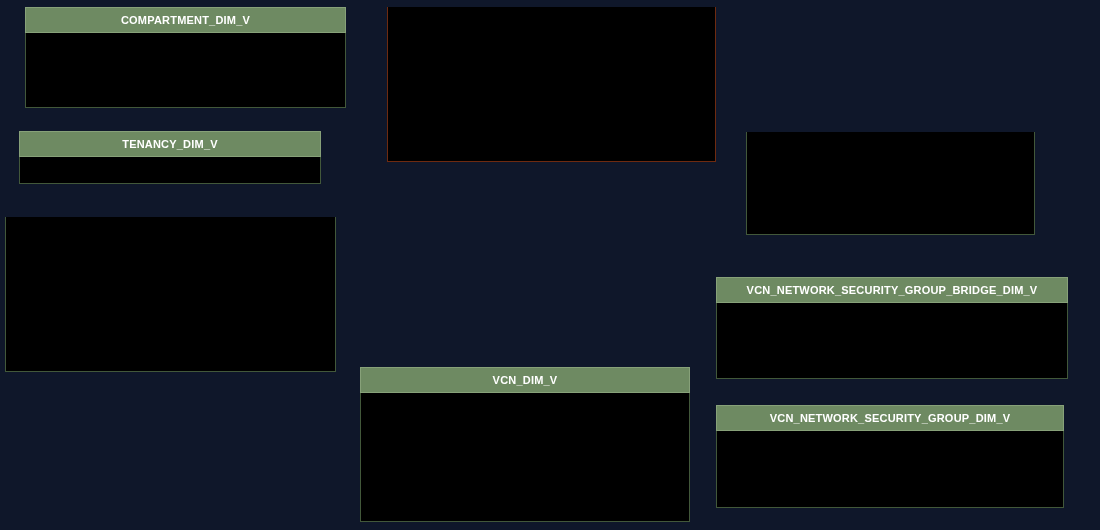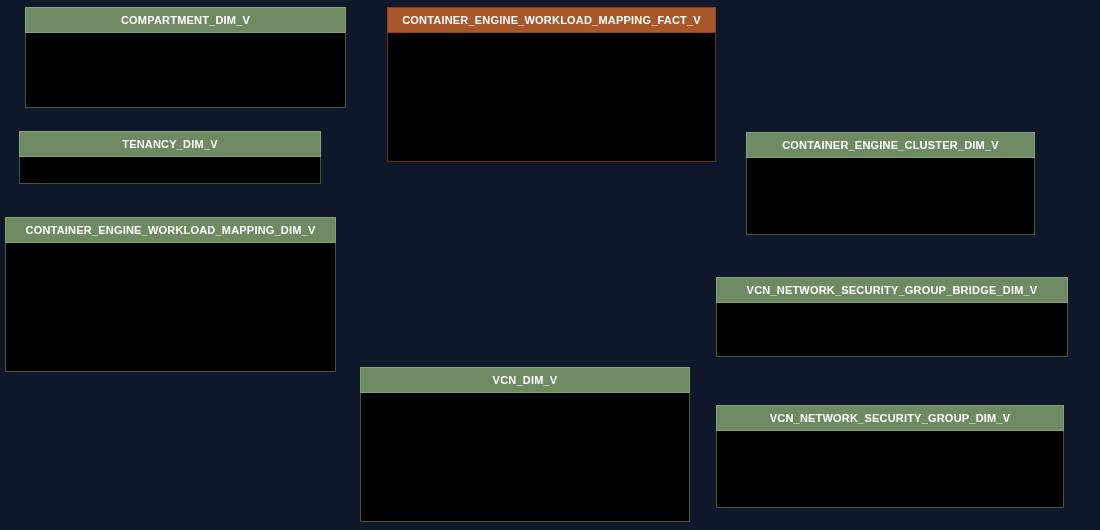--- a/index.html
+++ b/index.html
@@ -47,61 +47,52 @@
   
   .fact .tbl-header { background: #a7572a; border-color: #8f3d18; }
   .fact .tbl-body   { border-color: #6e2a10; }
 
   
   #t0 { left: 25px;  top: 7px;   width: 321px; height: 101px; }
   #t1 { left: 387px; top: 7px;   width: 329px; height: 155px; }
   #t2 { left: 19px;  top: 131px; width: 302px; height: 53px;  }
   #t3 { left: 746px; top: 132px; width: 289px; height: 103px; }
   #t4 { left: 5px;   top: 217px; width: 331px; height: 155px; }
-  #t5 { left: 716px; top: 277px; width: 352px; height: 80px; }
+  #t5 { left: 716px; top: 277px; width: 352px; height: 102px; }
   #t6 { left: 360px; top: 367px; width: 330px; height: 155px; }
   #t7 { left: 716px; top: 405px; width: 348px; height: 103px; }
 </style>
 </head>
 <body>
 
 <div class="canvas">
 
   <div class="tbl dim" id="t0">
     <div class="tbl-header">
       <span>COMPARTMENT_DIM_V</span>
     </div>
     <div class="tbl-body"></div>
   </div>
 
   <div class="tbl fact" id="t1">
-    <div class="tbl-header">
-      <span>CONTAINER_ENGINE_WORKLOAD_MAPPING_FACT_V</span>
-    </div>
     <div class="tbl-body"></div>
   </div>
 
   <div class="tbl dim" id="t2">
     <div class="tbl-header">
       <span>TENANCY_DIM_V</span>
     </div>
     <div class="tbl-body"></div>
   </div>
 
   <div class="tbl dim" id="t3">
-    <div class="tbl-header">
-      <span>CONTAINER_ENGINE_CLUSTER_DIM_V</span>
-    </div>
     <div class="tbl-body"></div>
   </div>
 
   <div class="tbl dim" id="t4">
-    <div class="tbl-header">
-      <span>CONTAINER_ENGINE_WORKLOAD_MAPPING_DIM_V</span>
-    </div>
     <div class="tbl-body"></div>
   </div>
 
   <div class="tbl dim" id="t5">
     <div class="tbl-header">
       <span>VCN_NETWORK_SECURITY_GROUP_BRIDGE_DIM_V</span>
     </div>
     <div class="tbl-body"></div>
   </div>
 

